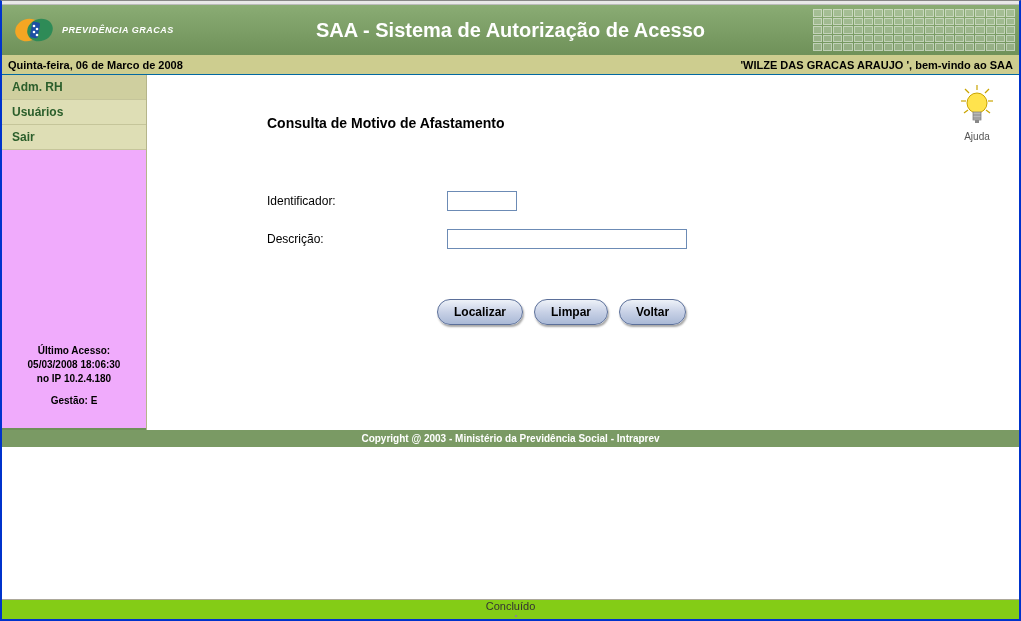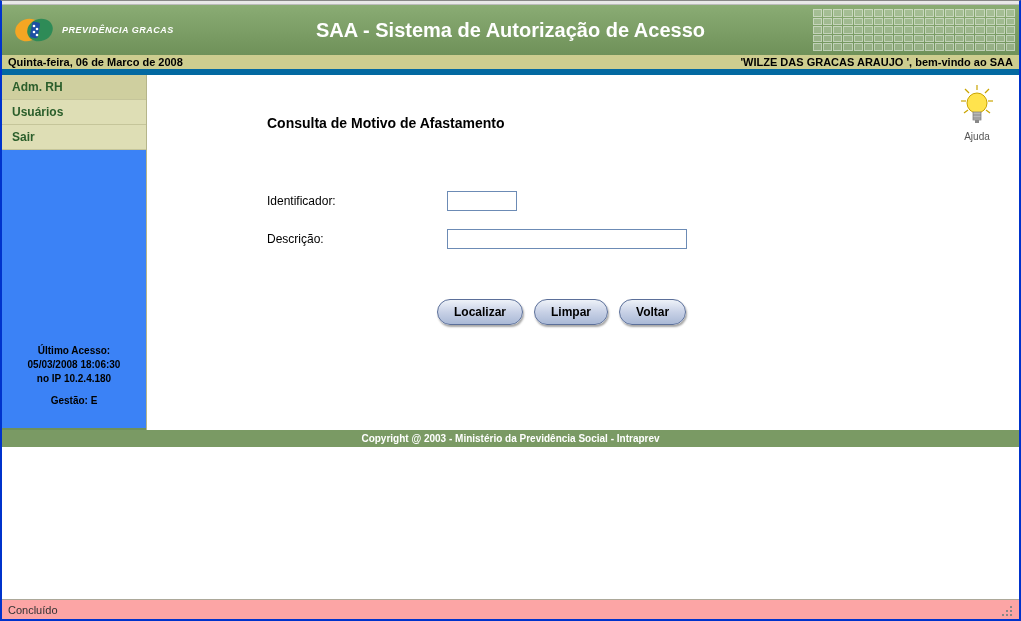--- a/index.html
+++ b/index.html
@@ -73,31 +73,31 @@
     .infobar {
       background: #cdcd8f;
       height: 20px;
       display: flex;
       justify-content: space-between;
       align-items: center;
       padding: 0 6px;
       font-size: 11px;
       font-weight: bold;
       color: #000;
-      border-bottom: 6px solid #0369a1;
+      border-bottom: 1px solid #0369a1;
       text-align: center;
     }
     .main {
       display: flex;
       height: 355px;
       background: #fff;
     }
     .sidebar {
       width: 145px;
-      background: #3b82f6;
+      background: #f0abfc;
       display: flex;
       flex-direction: column;
       border-right: 1px solid #b5b58a;
     }
     .sidebar-item {
       padding: 5px 10px;
       color: #2b5e2b;
       font-weight: bold;
       font-size: 12px;
       cursor: pointer;
@@ -193,28 +193,29 @@
       font-size: 10px;
       font-weight: bold;
       padding: 3px 0;
     }
     .statusbar {
       position: absolute;
       bottom: 0;
       left: 0;
       right: 0;
       height: 20px;
-      background: #fca5a5;
+      background: #84cc16;
       border-top: 1px solid #aca899;
       display: flex;
       align-items: center;
       justify-content: space-between;
       padding: 0 6px;
       font-size: 11px;
       color: #333;
+      flex-direction: column;
     }
     .grip {
       width: 14px;
       height: 14px;
       background:
         radial-gradient(circle at 12px 12px, #888 1px, transparent 1px),
         radial-gradient(circle at 8px 12px, #888 1px, transparent 1px),
         radial-gradient(circle at 12px 8px, #888 1px, transparent 1px),
         radial-gradient(circle at 4px 12px, #888 1px, transparent 1px),
         radial-gradient(circle at 8px 8px, #888 1px, transparent 1px),

